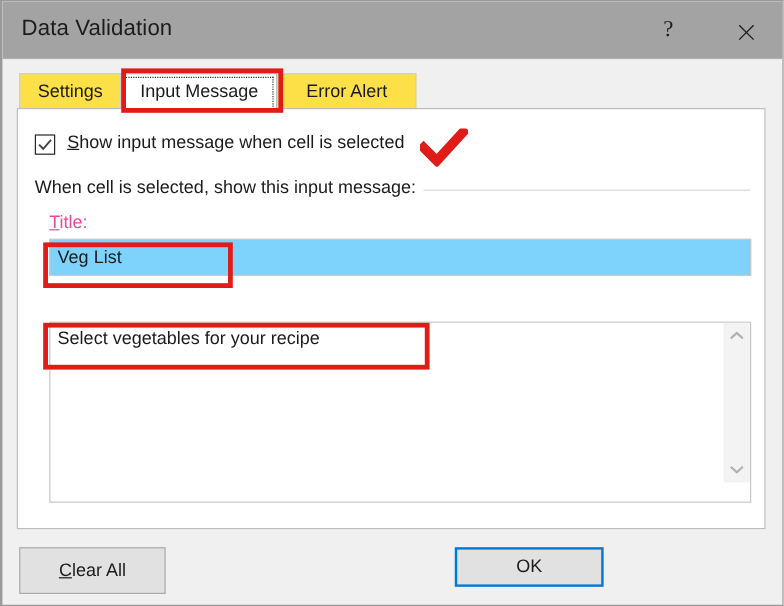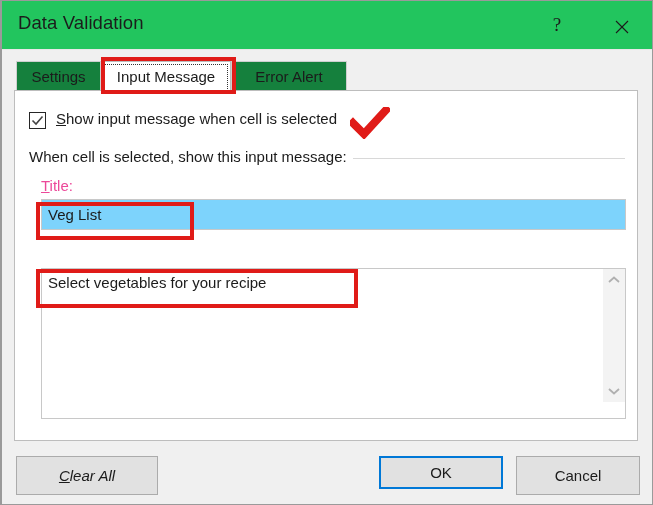--- a/index.html
+++ b/index.html
@@ -25,21 +25,21 @@
     border-left-width: 2px;
     overflow: hidden;
   }
 
   
   .titlebar {
     position: absolute;
     left: 0; top: 0;
     width: 651px;
     height: 48px;
-    background: #22c55e;
+    background: #a3a3a3;
     border-bottom: 1px solid #e8e8e8;
   }
   .title-text {
     position: absolute;
     left: 16px;
     top: 11px;
     font-size: 18.5px;
     color: #1c1c1c;
     letter-spacing: 0.1px;
     white-space: nowrap;
@@ -71,21 +71,21 @@
     left: 14px;
     top: 60px;
     height: 30px;
     width: 620px;
   }
   .tab {
     position: absolute;
     top: 0;
     height: 30px;
     box-sizing: border-box;
-    background: #15803d;
+    background: #fde047;
     border: 1px solid #cfcfcf;
     border-bottom: none;
     font-size: 15px;
     color: #1b1b1b;
     line-height: 29px;
     text-align: center;
     white-space: nowrap;
     cursor: default;
   }
   .tab-settings { left: 0; width: 85px; }
@@ -249,23 +249,22 @@
     font-size: 15px;
     color: #1b1b1b;
     text-align: center;
     cursor: default;
     padding: 0;
   }
   .btn u { text-decoration: underline; }
   .btn-clear {
     left: 14px;
     top: 455px;
-    width: 142px;
+    width: 122px;
     height: 39px;
-    font-style: italic;
   }
   .btn-ok {
     left: 377px;
     top: 455px;
     width: 124px;
     height: 33px;
     border: 2px solid #0078d7;
   }
   .btn-cancel {
     left: 514px;
@@ -351,21 +350,20 @@
           <svg width="12" height="8" viewBox="0 0 12 8">
             <polyline points="1,2 6,6.5 11,2" fill="none" stroke="#b0b0b0" stroke-width="1.8"></polyline>
           </svg>
         </div>
       </div>
     </div>
   </div>
 
   <button class="btn btn-clear"><u>C</u><span>lear All</span></button>
   <button class="btn btn-ok">OK</button>
-  <button class="btn btn-cancel">Cancel</button>
 
   <div class="anno anno-tab"></div>
   <div class="anno anno-title"></div>
   <div class="anno anno-msg"></div>
   <div class="anno-check">
     <svg width="40" height="32" viewBox="0 0 40 32">
       <polyline points="3,16 14,27 36,3" fill="none" stroke="#e01b18" stroke-width="8" stroke-linecap="square"></polyline>
     </svg>
   </div>
 

